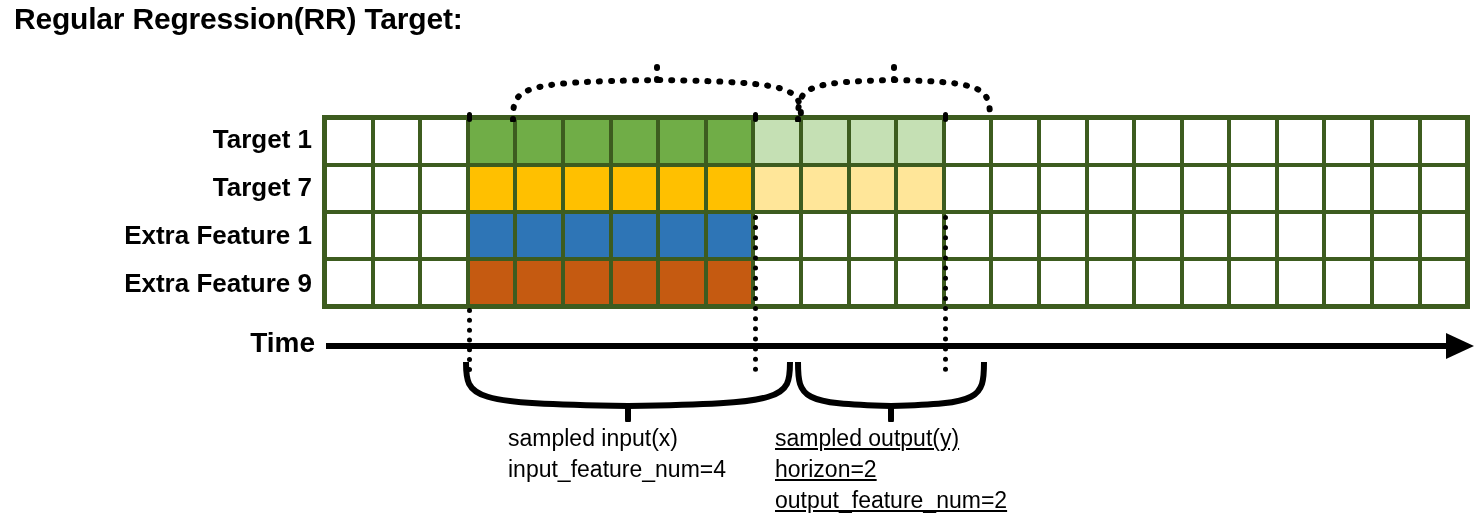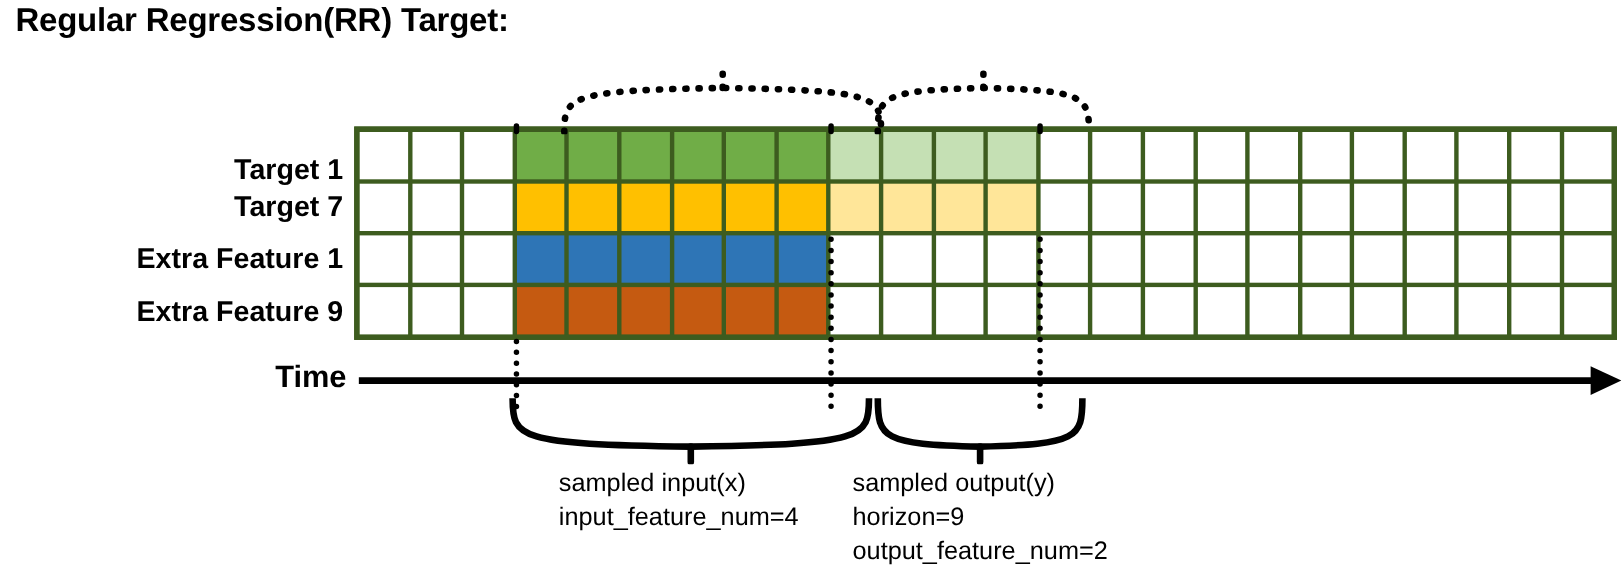--- a/index.html
+++ b/index.html
@@ -122,21 +122,21 @@
   }
 </style>
 </head>
 <body>
 
 <div id="stage">
 
   <div id="title">Regular Regression(RR) Target:</div>
 
   <div id="row-labels">
-      <div class="row-label" style="top: 15px; text-align: right;">Target 1</div>
+      <div class="row-label" style="top: 0px; text-align: right;">Target 1</div>
       <div class="row-label" style="top: 48px;">Target 7</div>
       <div class="row-label" style="top: 96px;">Extra Feature 1</div>
       <div class="row-label" style="top: 144px;">Extra Feature 9</div>
     </div>
 
   <div id="grid" style="grid-template-columns: repeat(24, 43.6px); grid-template-rows: repeat(4, 43px);">
       <div class="cell" style="background: rgb(255, 255, 255);"></div>
       <div class="cell" style="background: rgb(255, 255, 255);"></div>
       <div class="cell" style="background: rgb(255, 255, 255);"></div>
       <div class="cell" style="background: rgb(112, 173, 71);"></div>
@@ -265,19 +265,19 @@
   </svg>
   <svg class="bot-brace" style="left:792px; top:360px;" width="208" height="62" viewBox="0 0 208 62">
     <path d="M 6 2 C 6 38, 10 44, 99 46 C 188 44, 192 38, 192 2" fill="none" stroke="#000" stroke-width="6" stroke-linecap="butt"></path>
     <path d="M 99 46 L 99 60" fill="none" stroke="#000" stroke-width="6" stroke-linecap="round"></path>
   </svg>
 
   <div class="bot-caption" style="left:508px; top:423px;">
     <div>sampled input(x)</div>
     <div>input_feature_num=4</div>
   </div>
-  <div class="bot-caption" style="left:775px; top:423px;">
+  <div class="bot-caption" style="left:775px; top:423px;text-decoration:underline;">
     <div>sampled output(y)</div>
-    <div>horizon=9</div>
+    <div>horizon=2</div>
     <div>output_feature_num=2</div>
   </div>
 
 </div>
 
 </body></html>

